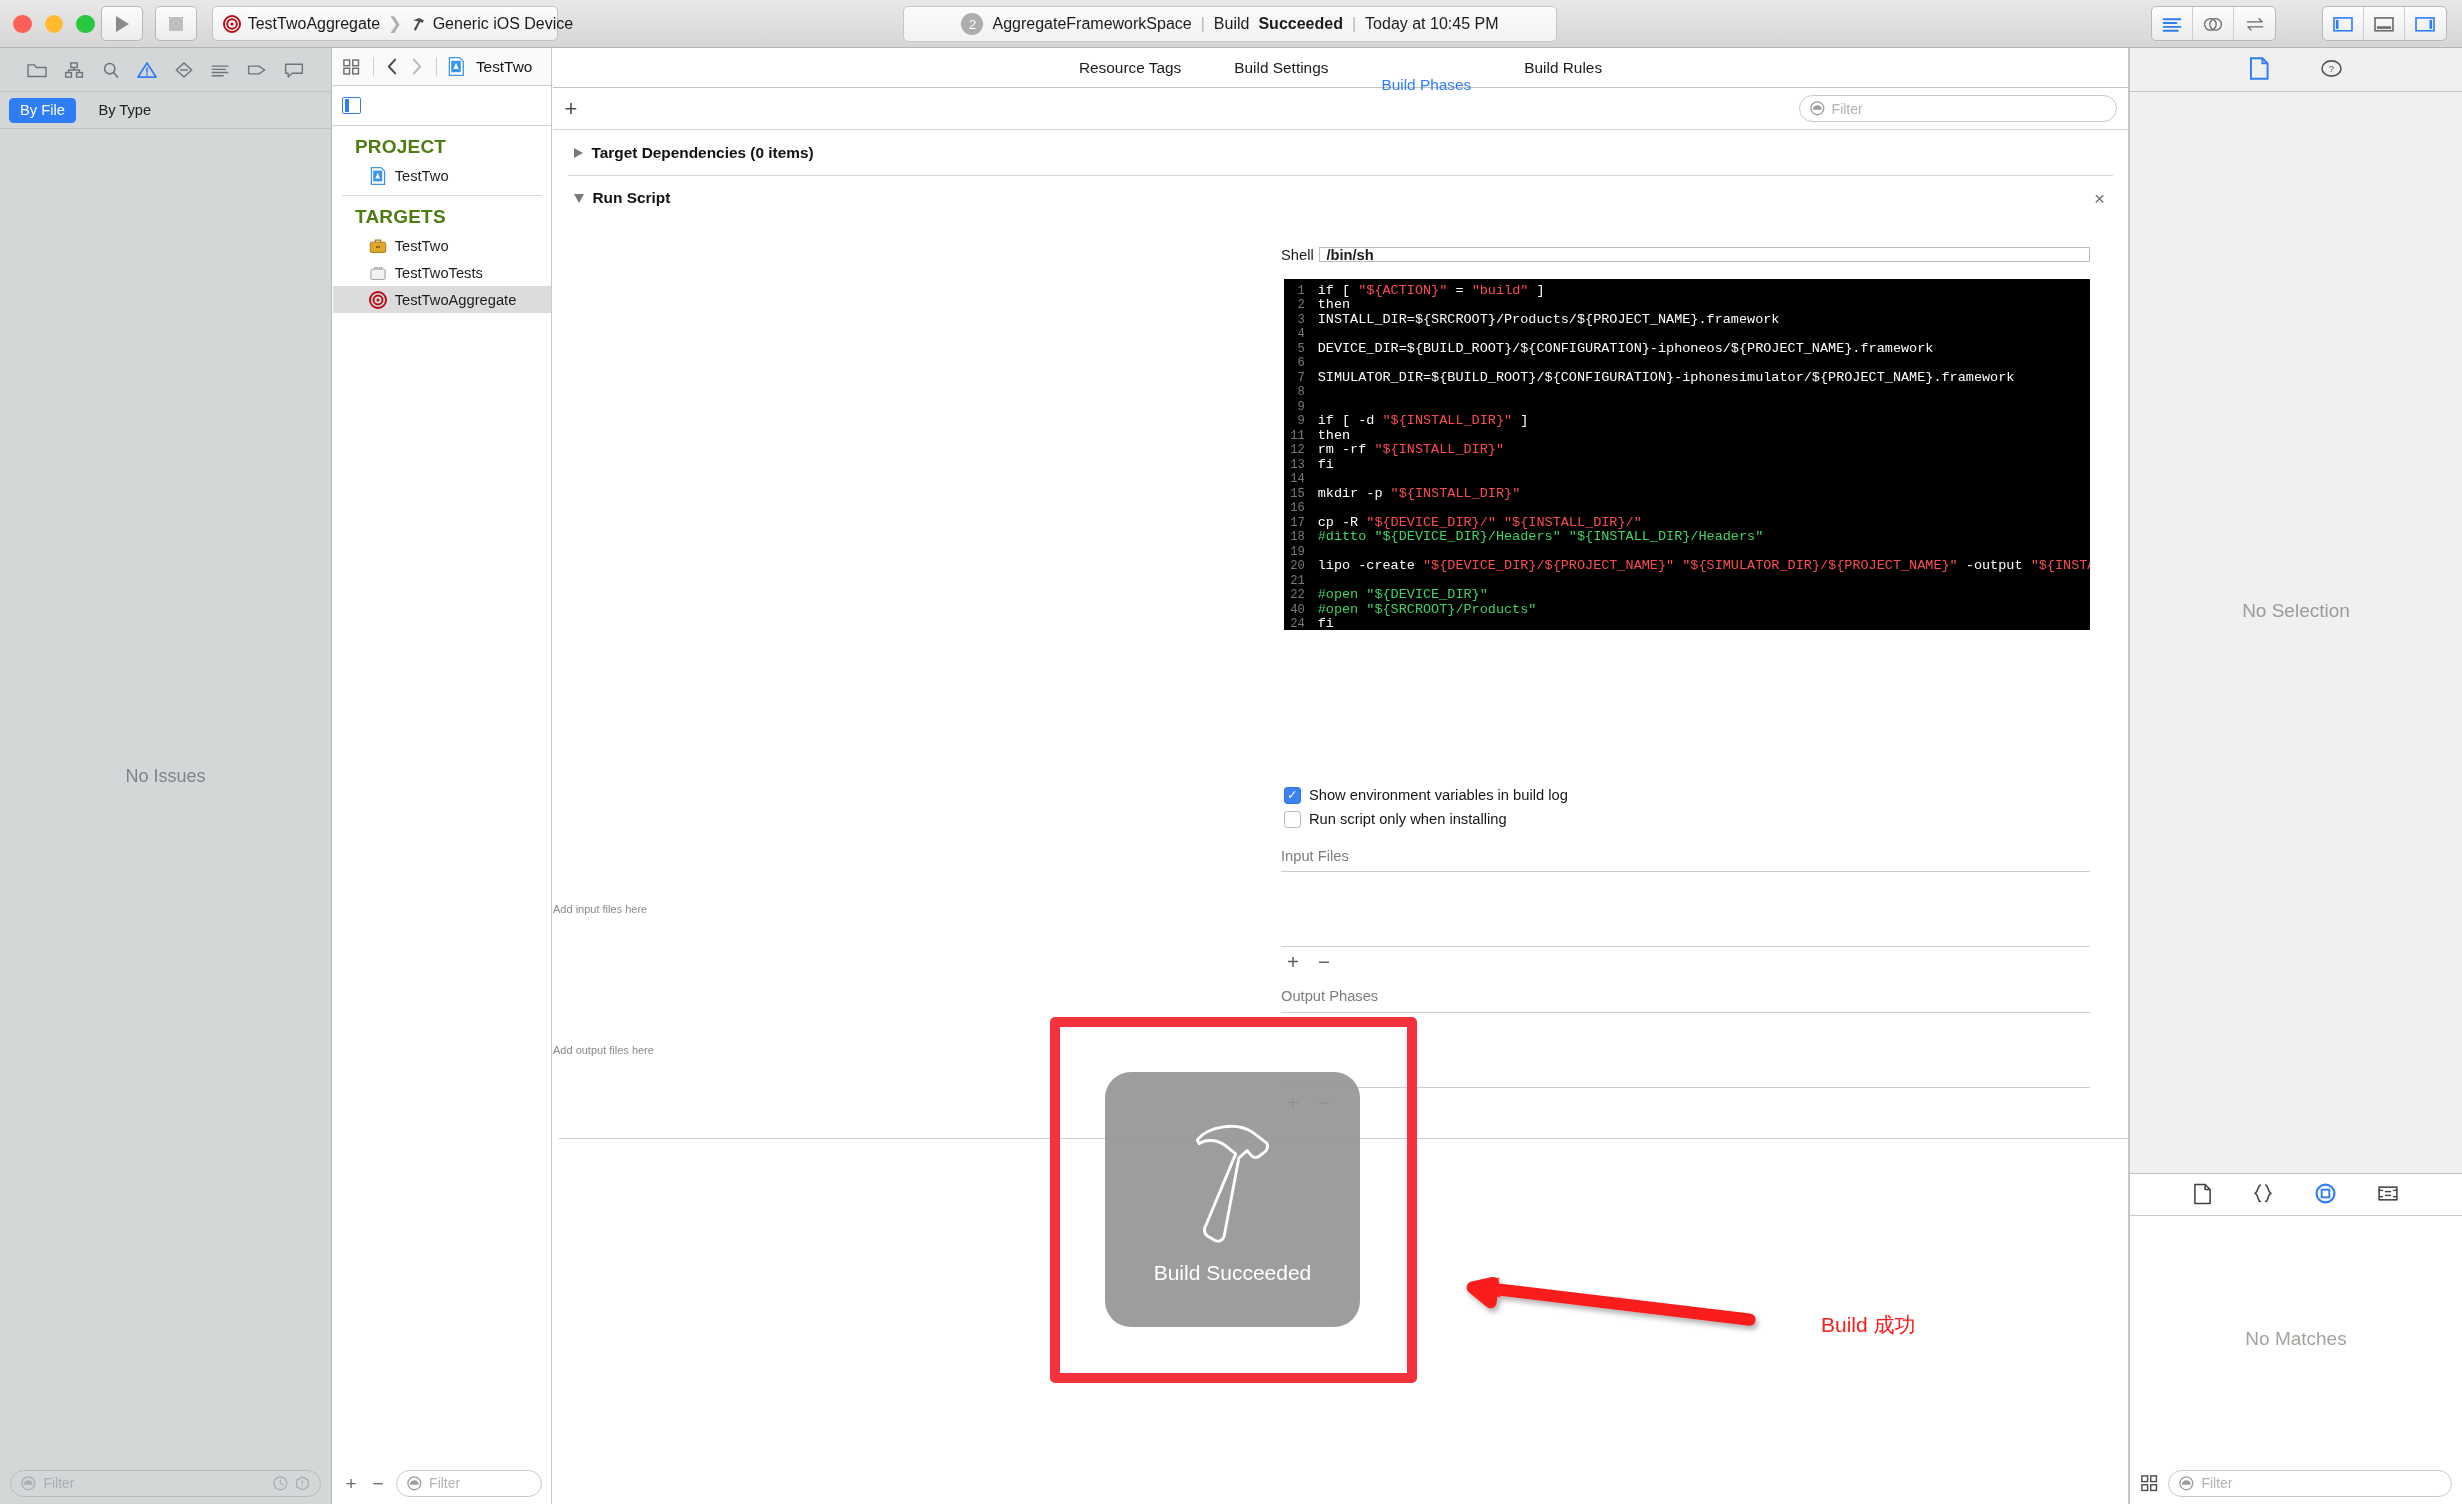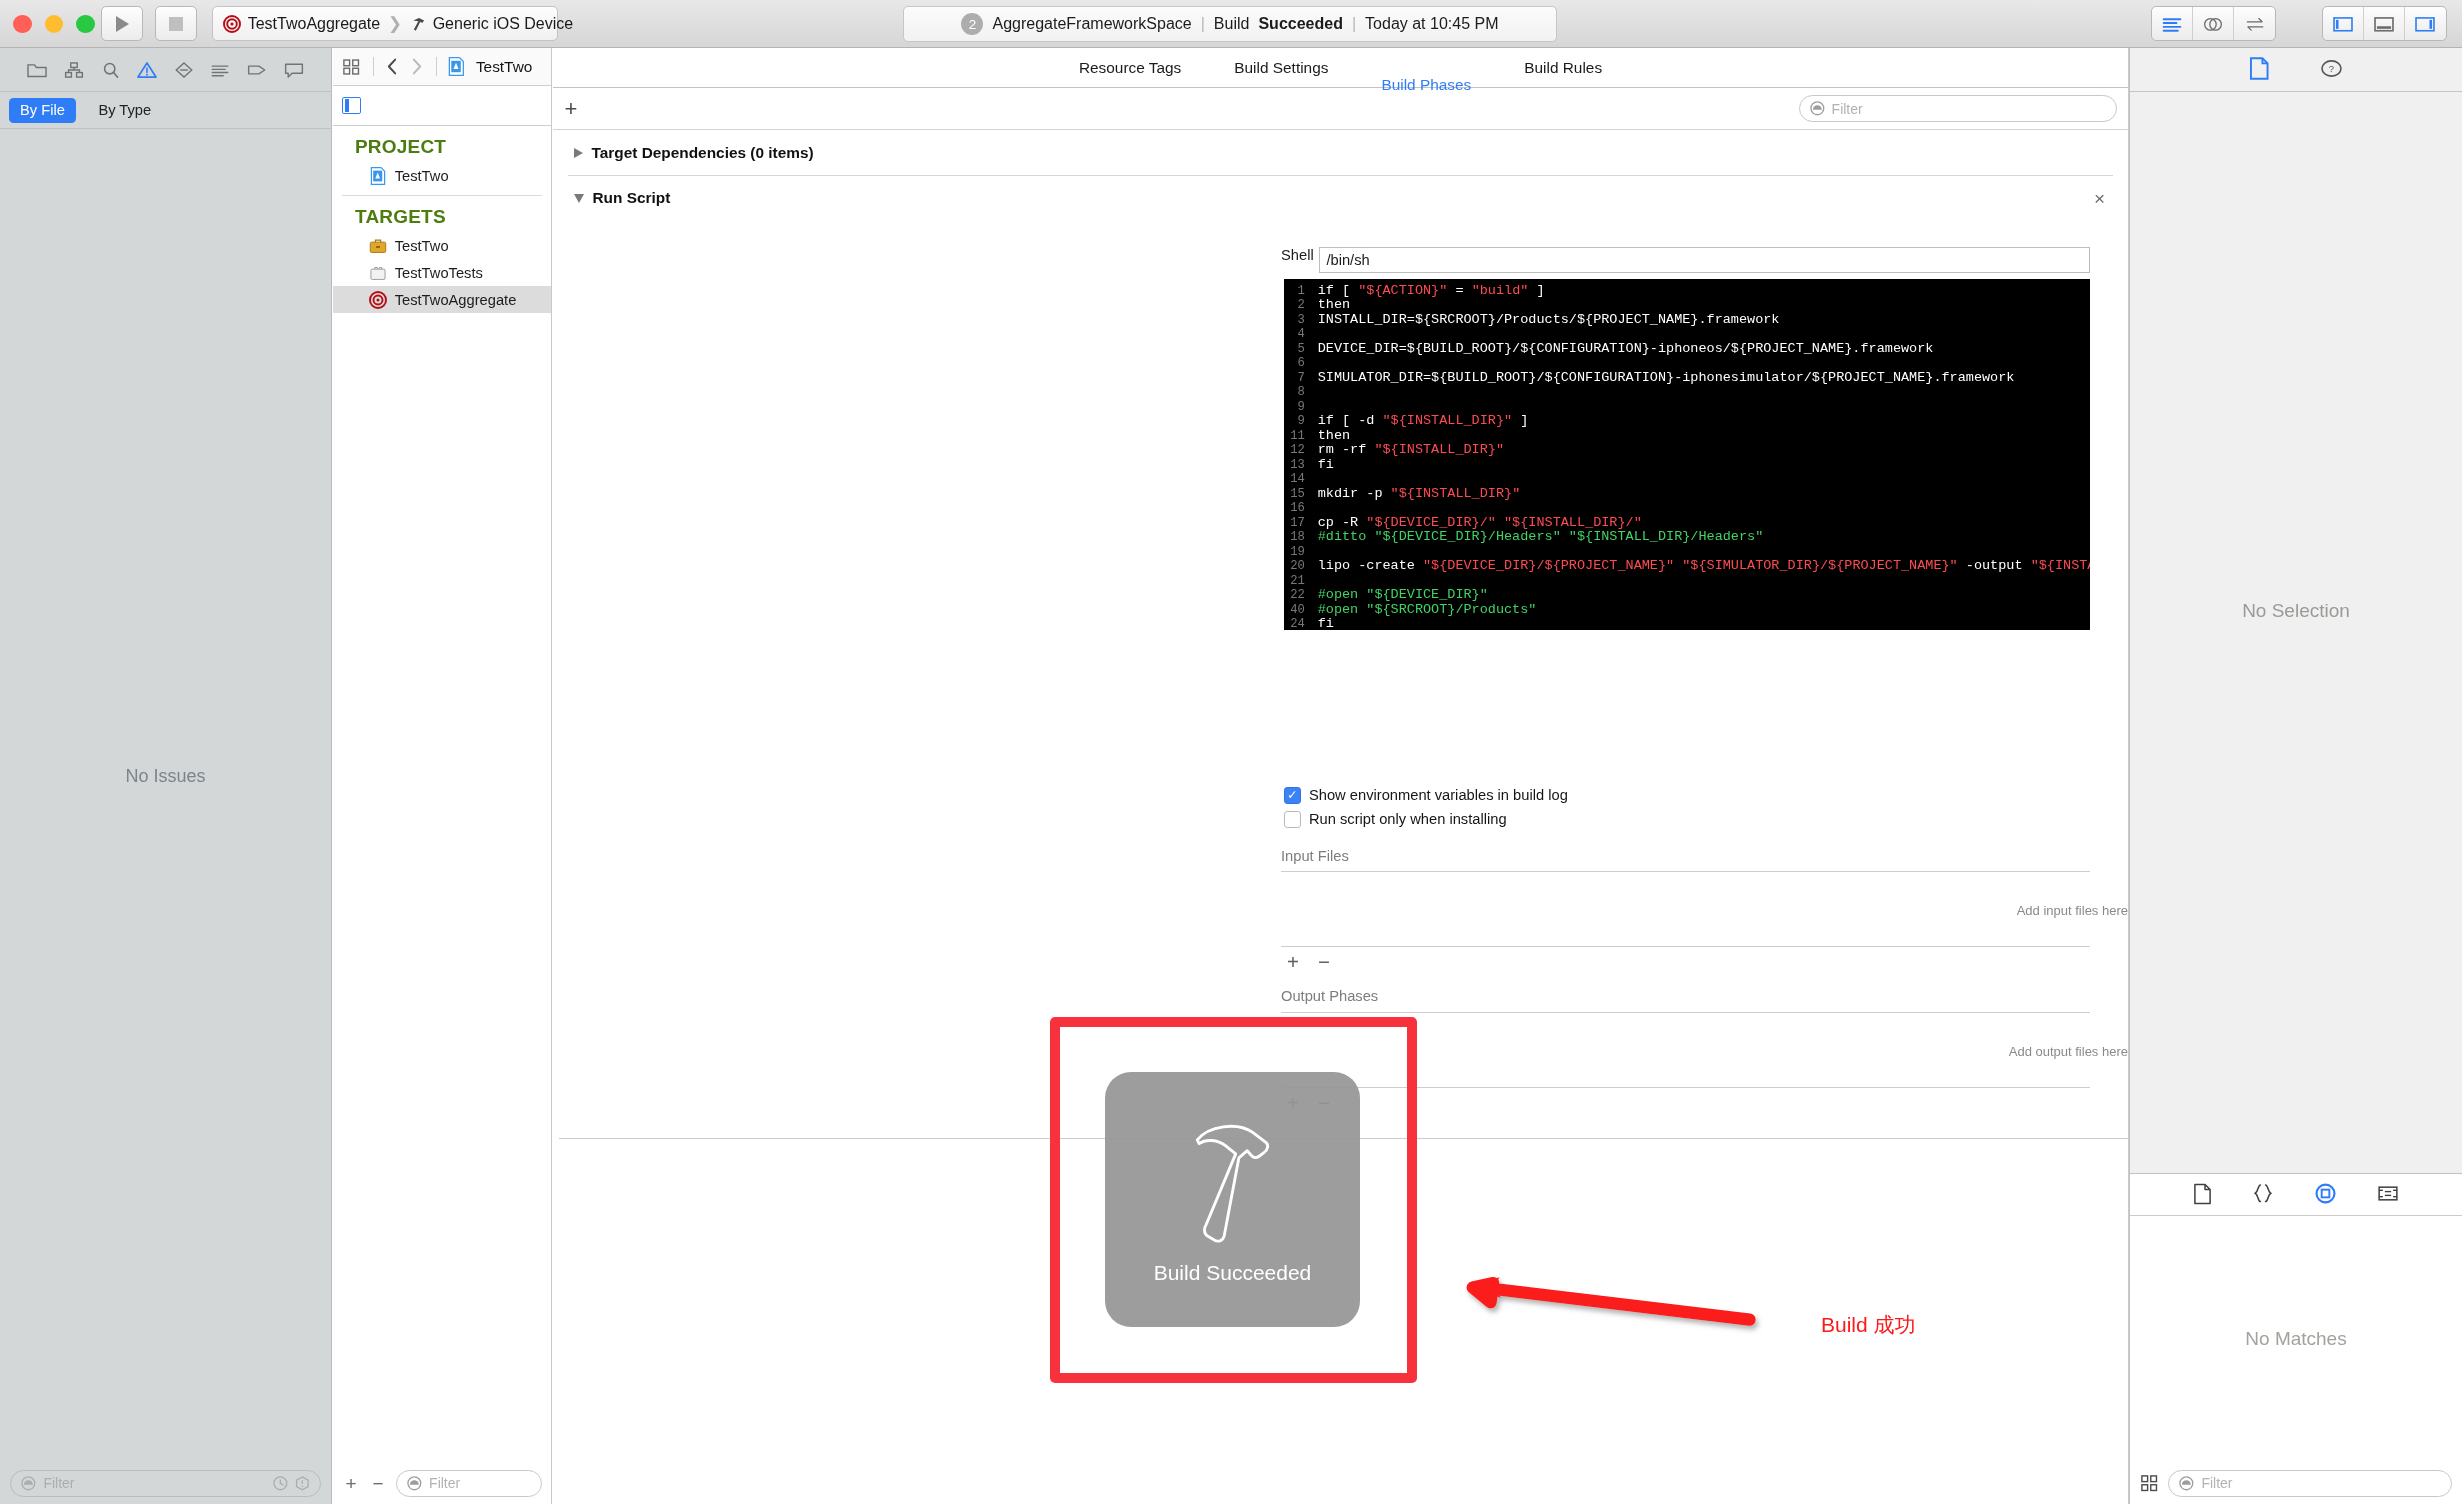--- a/index.html
+++ b/index.html
@@ -174,23 +174,23 @@
   .tri { width: 0; height: 0; }
   .tri.right { border-left: 9px solid #7a7a7a; border-top: 5.8px solid transparent; border-bottom: 5.8px solid transparent; }
   .tri.down { border-top: 9px solid #7a7a7a; border-left: 5.8px solid transparent; border-right: 5.8px solid transparent; }
   .phase-title { font-size: 15.4px; font-weight: bold; color: #111; }
   .hr { height: 0.6px; background: #d6d6d6; margin: 0 15.4px; }
   .close-x {
     position: absolute; right: 23px; font-size: 19px; color: #6f6f6f; line-height: 1;
   }
   .shell-label { position: absolute; left: 728px; font-size: 14.7px; color: #1b1b1b; }
   .shell-input {
-    position: absolute; left: 766px; right: 38px; height: 26px;
+    position: absolute; left: 766px; right: 38px; height: 15px;
     border: 0.6px solid #bdbdbd; background: #fff; font-size: 14.7px; color: #1b1b1b;
-    display: flex; align-items: center; padding: 0 6.4px;
+    display: flex; align-items: center; padding: 0 6.4px; font-weight: bold;
   }
 
   .code-wrap {
     position: absolute; left: 731px; right: 38px; top: 231px; height: 351px;
     background: #000; overflow: hidden; display: flex;
   }
   .gutter {
     width: 26px; flex: 0 0 26px; background: #000; padding-top: 4.5px; text-align: right;
     padding-right: 5.1px;
   }
@@ -206,21 +206,21 @@
   .chkbox {
     width: 16.7px; height: 16.7px; border-radius: 3.2px; border: 0.6px solid #b7b7b7; background: #fff;
   }
   .chkbox.on {
     background: #3b82f7; border-color: #2f72e0; color: #fff; font-size: 12.2px;
     display: flex; align-items: center; justify-content: center;
   }
   .chk-lbl { font-size: 14.7px; color: #161616; }
 
   .files-label { position: absolute; left: 728px; font-size: 14.7px; color: #7d7d7d; }
-  .files-hint { position: absolute; width: 100%; text-align: right; font-size: 13px; color: #8a8a8a; }
+  .files-hint { position: absolute; width: 100%; text-align: left; font-size: 11px; color: #8a8a8a; }
   .files-hr { position: absolute; left: 728px; right: 38px; height: 0.6px; background: #cdcdcd; }
   .pm-row { position: absolute; left: 734px; display: flex; gap: 19px; font-size: 20.5px; color: #5d5d5d; line-height: 1; }
 
   
   .hud {
     position: absolute; left: 1105px; top: 1072px; width: 255px; height: 255px;
     background: rgba(150,150,150,0.93); border-radius: 26px;
     display: flex; flex-direction: column; align-items: center; justify-content: center; gap: 11.5px;
   }
   .hud-label { font-size: 21px; color: #ffffff; }

